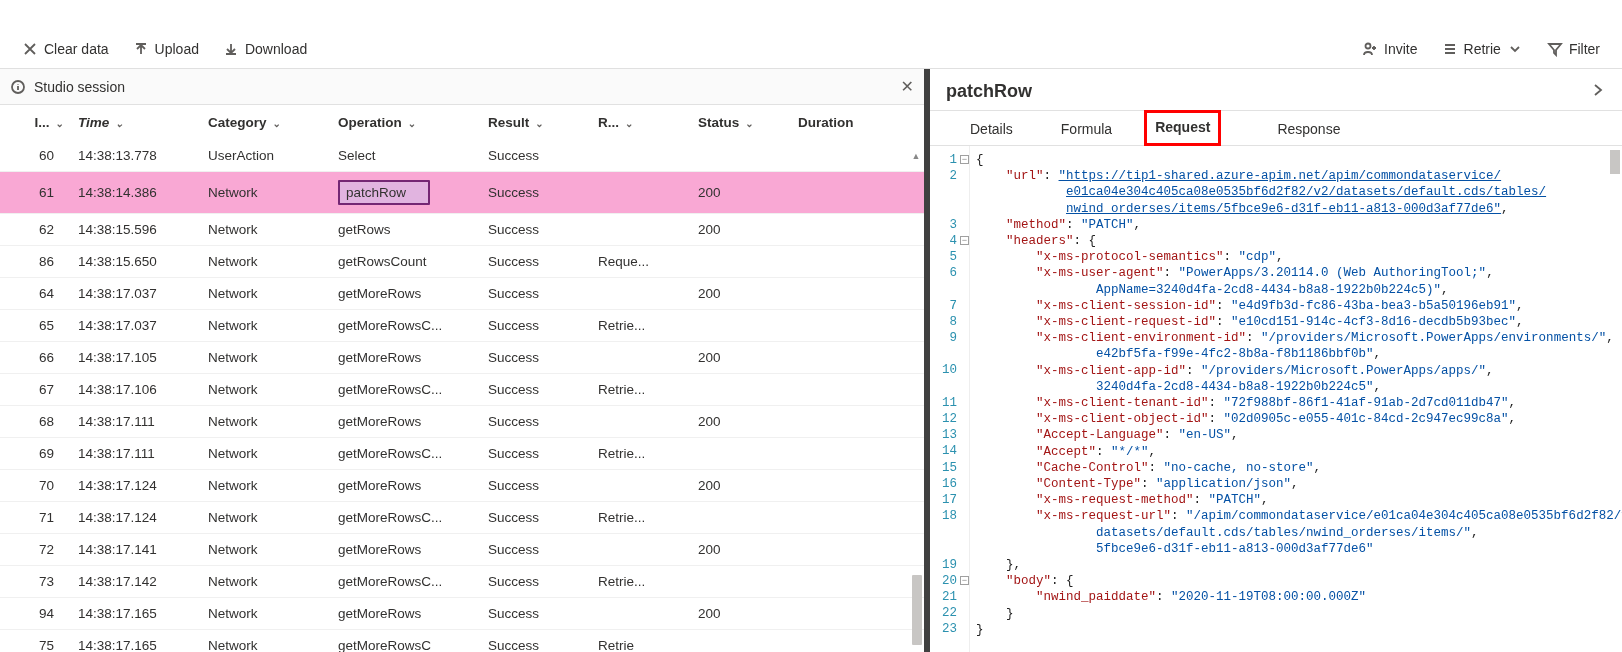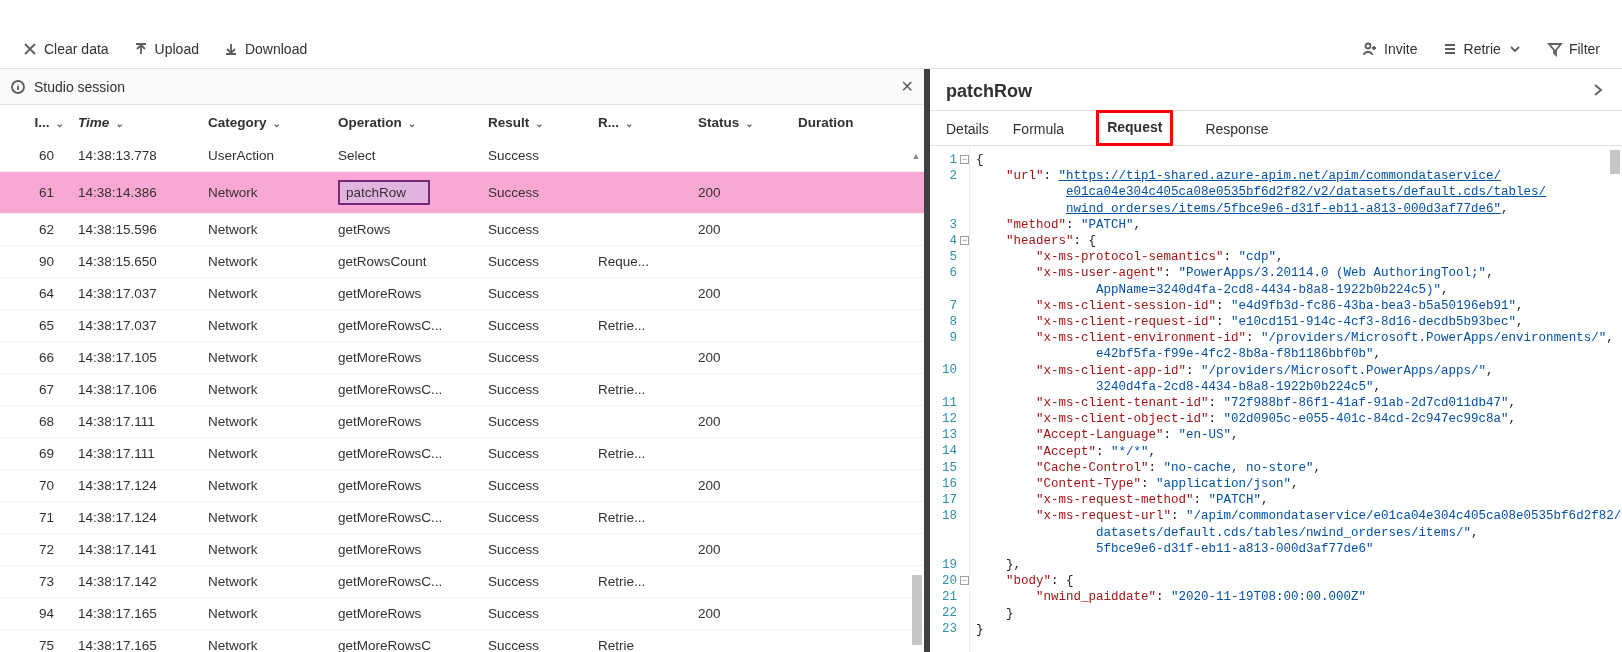--- a/index.html
+++ b/index.html
@@ -30,21 +30,21 @@
   .op-highlight.sel { background:#c9c0eb80; }
 
   .scrollbar-track { position:absolute; right:2px; top:50px; bottom:4px; width:12px; }
   .scrollbar-thumb { position:absolute; right:0; width:10px; background:#c8c6c4; border-radius:1px; }
 
   .detail-header { display:flex; align-items:center; padding: 12px 16px 8px 16px; border-bottom:1px solid #e1e1e1; }
   .detail-title { font-size:18px; font-weight:600; }
   .detail-header .chev-r { margin-left:auto; color:#605e5c; }
 
   .tabs { display:flex; gap:24px; padding: 0 16px; border-bottom:1px solid #e1e1e1; }
-  .tab { padding: 10px 0 8px 0; cursor:pointer; font-size:14px; }
+  .tab { padding: 10px 0 8px 0; cursor:pointer; font-size:14px;margin-left:24px; }
   .tab.active { border-bottom:2px solid #323130; font-weight:600; }
   .tab.boxed { border:3px solid #f00; padding:6px 8px 5px 8px; margin:-1px 8px; }
 
   .code-area { flex:1; display:flex; overflow:auto; font-family: Consolas, "Courier New", monospace; font-size:12.5px; position:relative; }
   .gutter { width:40px; background:#fff; color:#2b91af; text-align:right; padding:6px 2px 6px 0; flex-shrink:0; border-right:1px solid #eee; }
   .gutter .ln { padding-right:10px; height:16.2px; line-height:16.2px; position:relative; }
   .gutter .fold { position:absolute; right:-2px; top:3px; width:9px; height:9px; border:1px solid #a0a0a0; line-height:8px; font-size:9px; text-align:center; color:#888; background:#fff; }
   .code { flex:1; padding:6px 6px; white-space:pre; line-height:16.2px; color:#1e1e1e; }
   .s-key { color:#a31515; }
   .s-str { color:#0451a5; }
@@ -167,21 +167,21 @@
               <td class="idcol">62</td>
               <td>14:38:15.596</td>
               <td>Network</td>
               <td>getRows</td>
               <td>Success</td>
               <td></td>
               <td>200</td>
               <td></td>
             </tr>
             <tr>
-              <td class="idcol">90</td>
+              <td class="idcol">86</td>
               <td>14:38:15.650</td>
               <td>Network</td>
               <td>getRowsCount</td>
               <td>Success</td>
               <td>Reque...</td>
               <td></td>
               <td></td>
             </tr>
             <tr>
               <td class="idcol">64</td>

